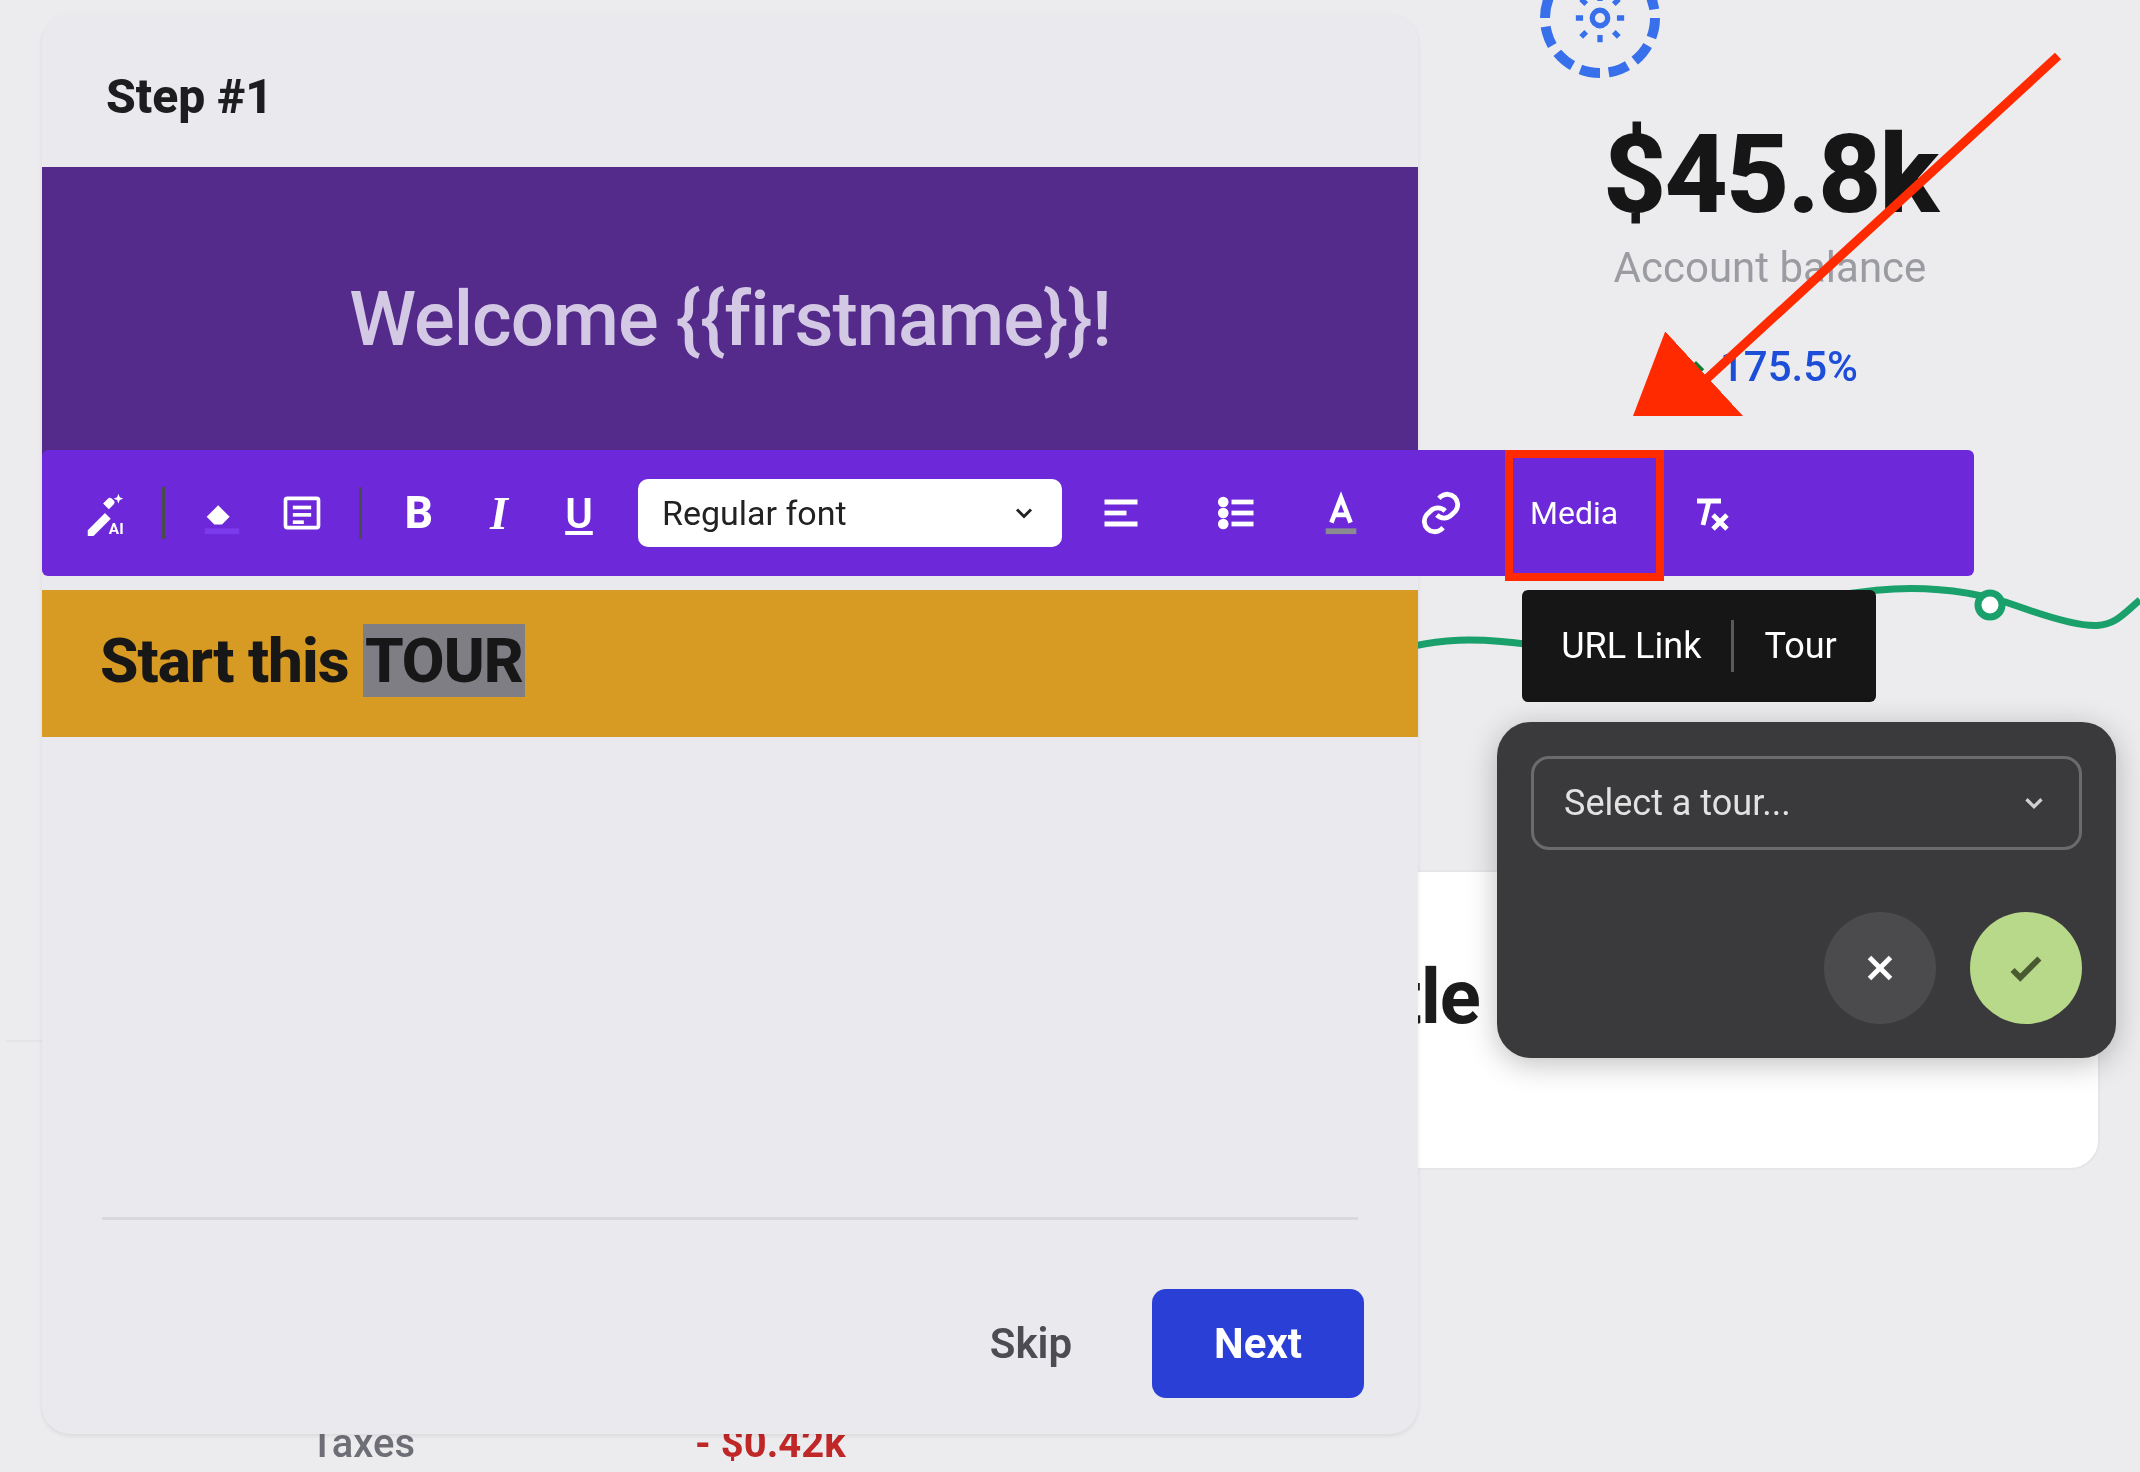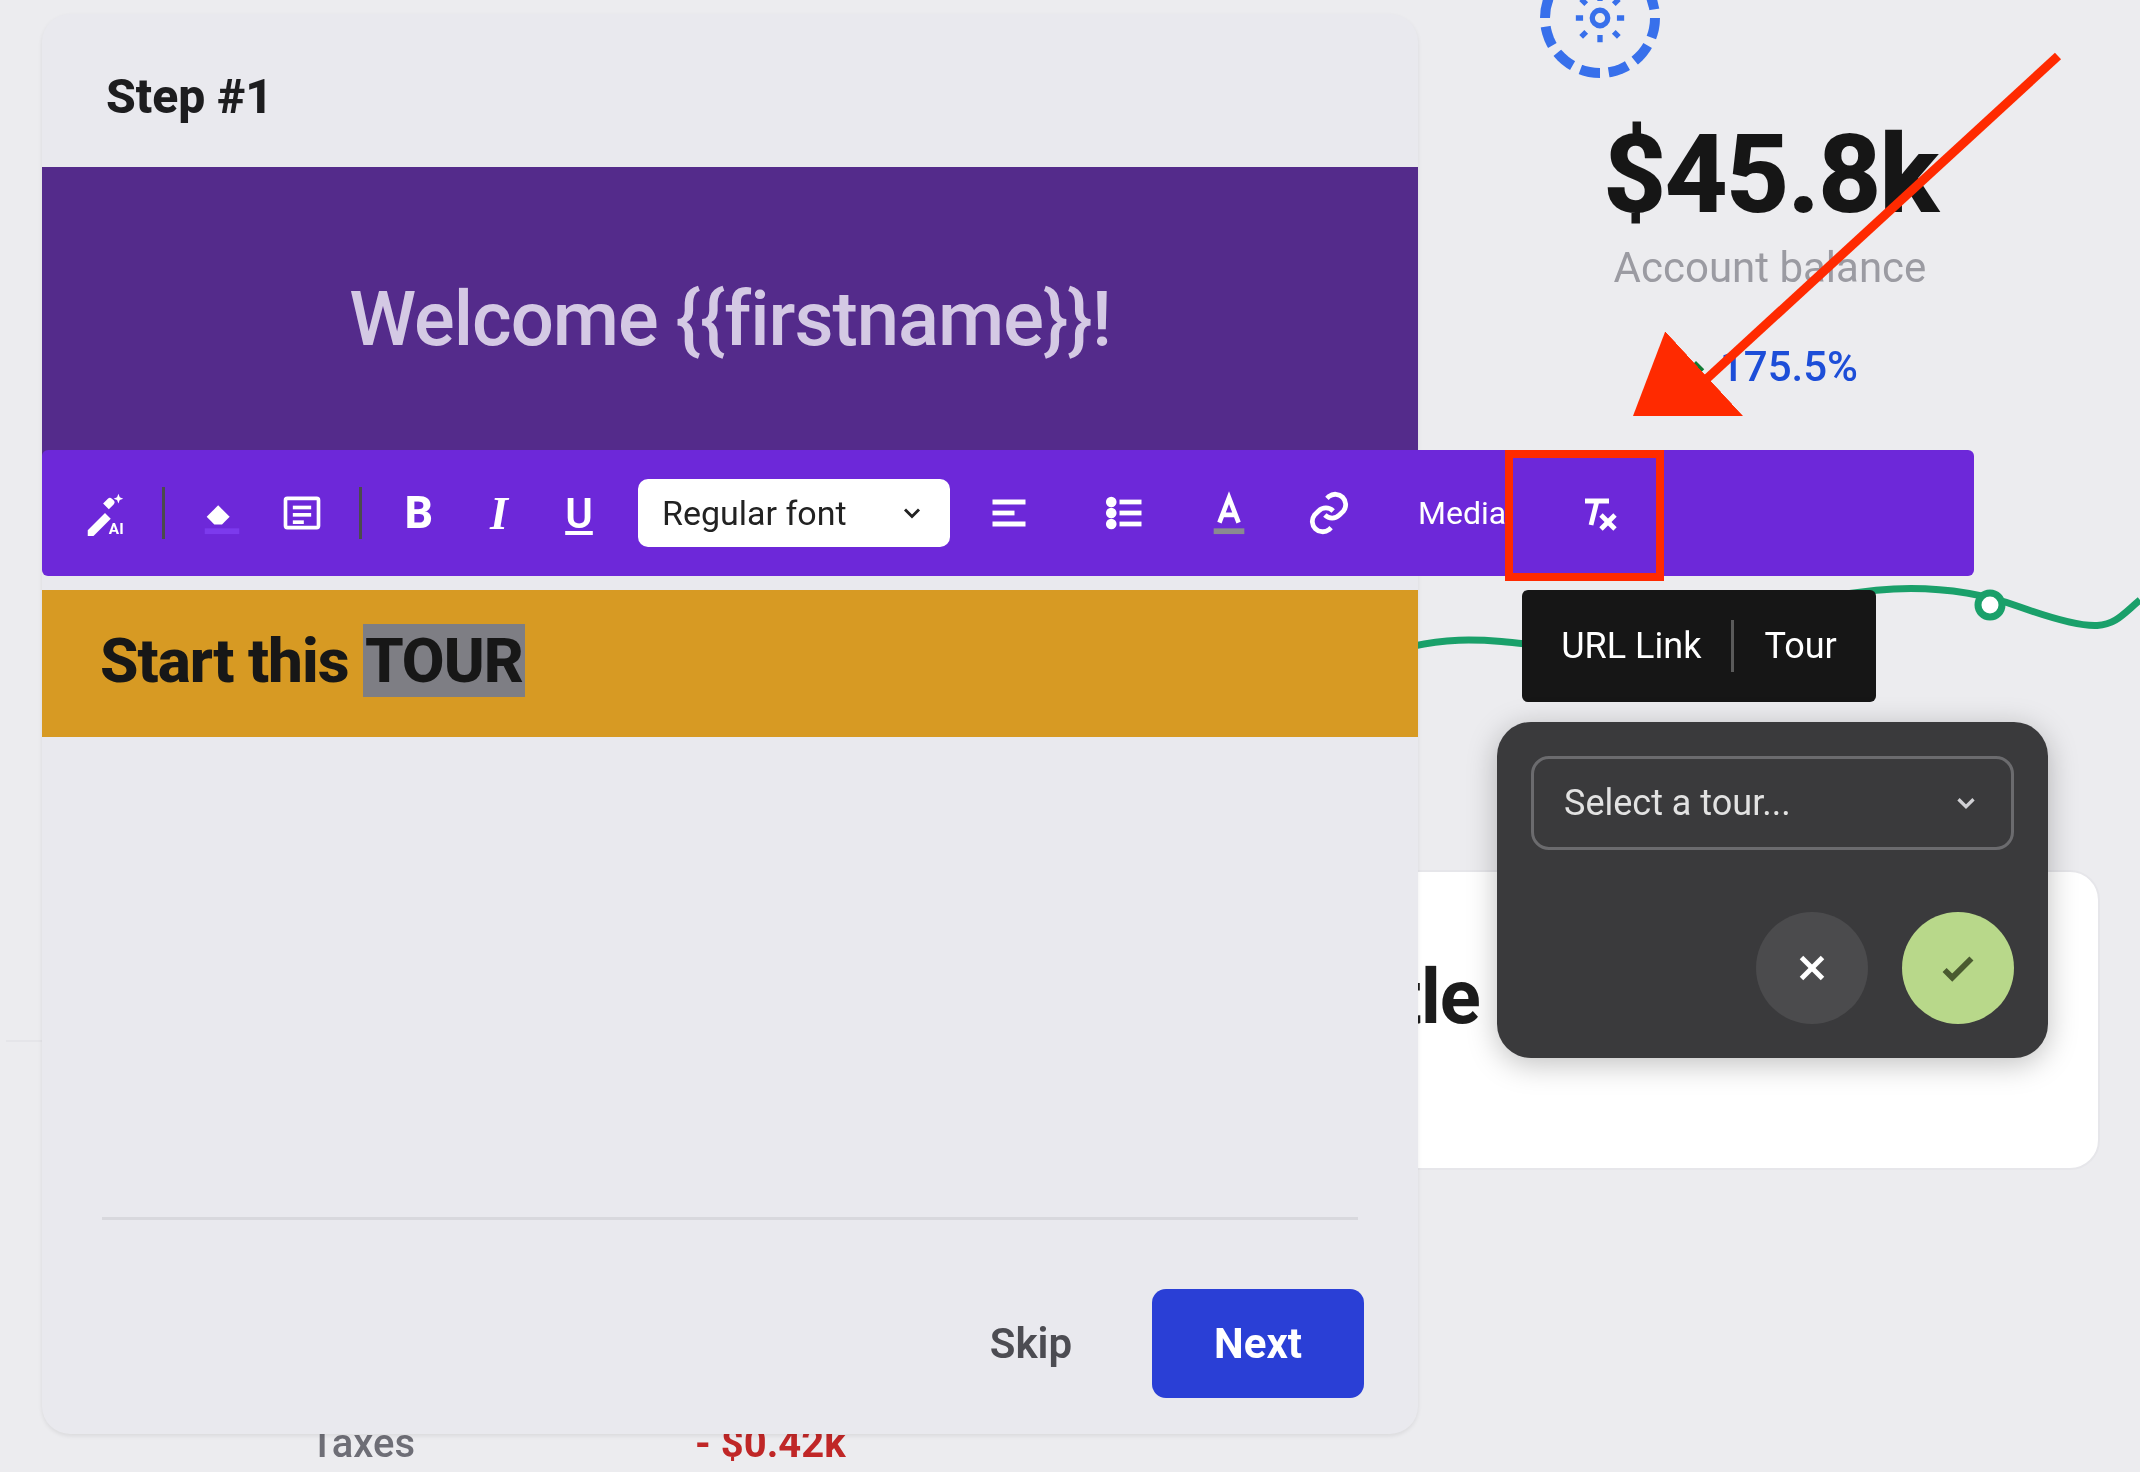--- a/index.html
+++ b/index.html
@@ -24,33 +24,33 @@
     
     .panel { position:absolute; top:14px; left:42px; width:1376px; height:1420px; background:#e9e9ee; border-radius:28px; box-shadow: 0 2px 4px rgba(0,0,0,.08); display:flex; flex-direction:column; overflow:visible;}
     .panel-header { padding: 54px 64px 42px; font-size:48px; font-weight:800; color:#1d1d1f;}
     .hero { background:#542b8b; height:304px; display:flex; align-items:center; justify-content:center;}
     .hero-text { color:#d4c9e4; font-size:76px; font-weight:500; letter-spacing:-1px;}
 
     
     .toolbar { position:absolute; top:450px; left:0; width:1932px; height:126px; background:#6d28d9; border-radius:6px; display:flex; align-items:center; padding:0 28px; gap:10px; z-index:30;}
     .tbtn { width:70px; height:70px; display:flex; align-items:center; justify-content:center; color:#fff; border-radius:8px; cursor:pointer;}
     .sep { width:3px; height:52px; background:#4b4b4b; margin:0 12px;}
-    .font-select { flex:0 0 auto; width:312px; height:68px; background:#fff; border-radius:10px; display:flex; align-items:center; justify-content:space-between; padding:0 24px; font-size:34px; color:#222; margin:0 14px; cursor:pointer;}
+    .font-select { flex:0 0 auto; width:424px; height:68px; background:#fff; border-radius:10px; display:flex; align-items:center; justify-content:space-between; padding:0 24px; font-size:34px; color:#222; margin:0 14px; cursor:pointer;}
     .font-select .chev{ color:#333;}
     .media-label { color:#fff; font-size:32px; padding:0 16px; cursor:pointer;}
     .link-box { position:relative; }
     .link-highlight { position:absolute; top:450px; left:1505px; width:159px; height:131px; border:8px solid #ff2a00; z-index:40; pointer-events:none;}
 
     
     .link-pop { position:absolute; top:590px; left:1522px; width:354px; height:112px; background:#161616; border-radius:6px; display:flex; align-items:center; justify-content:center; gap:24px; z-index:45;}
     .link-pop .opt{ color:#fff; font-size:36px; cursor:pointer; padding:8px 6px;}
     .link-pop .vsep{ width:3px; height:52px; background:#5a5a5a;}
 
     
-    .tour-card { position:absolute; top:722px; left:1497px; width:551px; height:336px; background:#3a3a3c; border-radius:34px; z-index:46; padding:34px; display:flex; flex-direction:column; justify-content:space-between; box-shadow:0 6px 30px rgba(0,0,0,.25);}
+    .tour-card { position:absolute; top:722px; left:1497px; width:619px; height:336px; background:#3a3a3c; border-radius:34px; z-index:46; padding:34px; display:flex; flex-direction:column; justify-content:space-between; box-shadow:0 6px 30px rgba(0,0,0,.25);}
     .tour-select { height:94px; border:3px solid #6b6b6e; border-radius:18px; display:flex; align-items:center; justify-content:space-between; padding:0 30px; color:#e2e2e2; font-size:36px; cursor:pointer;}
     .tour-actions { display:flex; justify-content:flex-end; gap:34px; }
     .circ { width:112px; height:112px; border-radius:50%; display:flex; align-items:center; justify-content:center; cursor:pointer;}
     .circ.cancel{ background:#4b4b4d; color:#fff; }
     .circ.confirm{ background:#b8d88a; color:#3a4a22; }
 
     
     .content { position:absolute; top:576px; left:0; right:0; bottom:0; display:flex; flex-direction:column;}
     .strip { background:#d79a23; padding:34px 58px 40px; }
     .strip-text { font-size:62px; font-weight:800; color:#171717; letter-spacing:-1px;}

